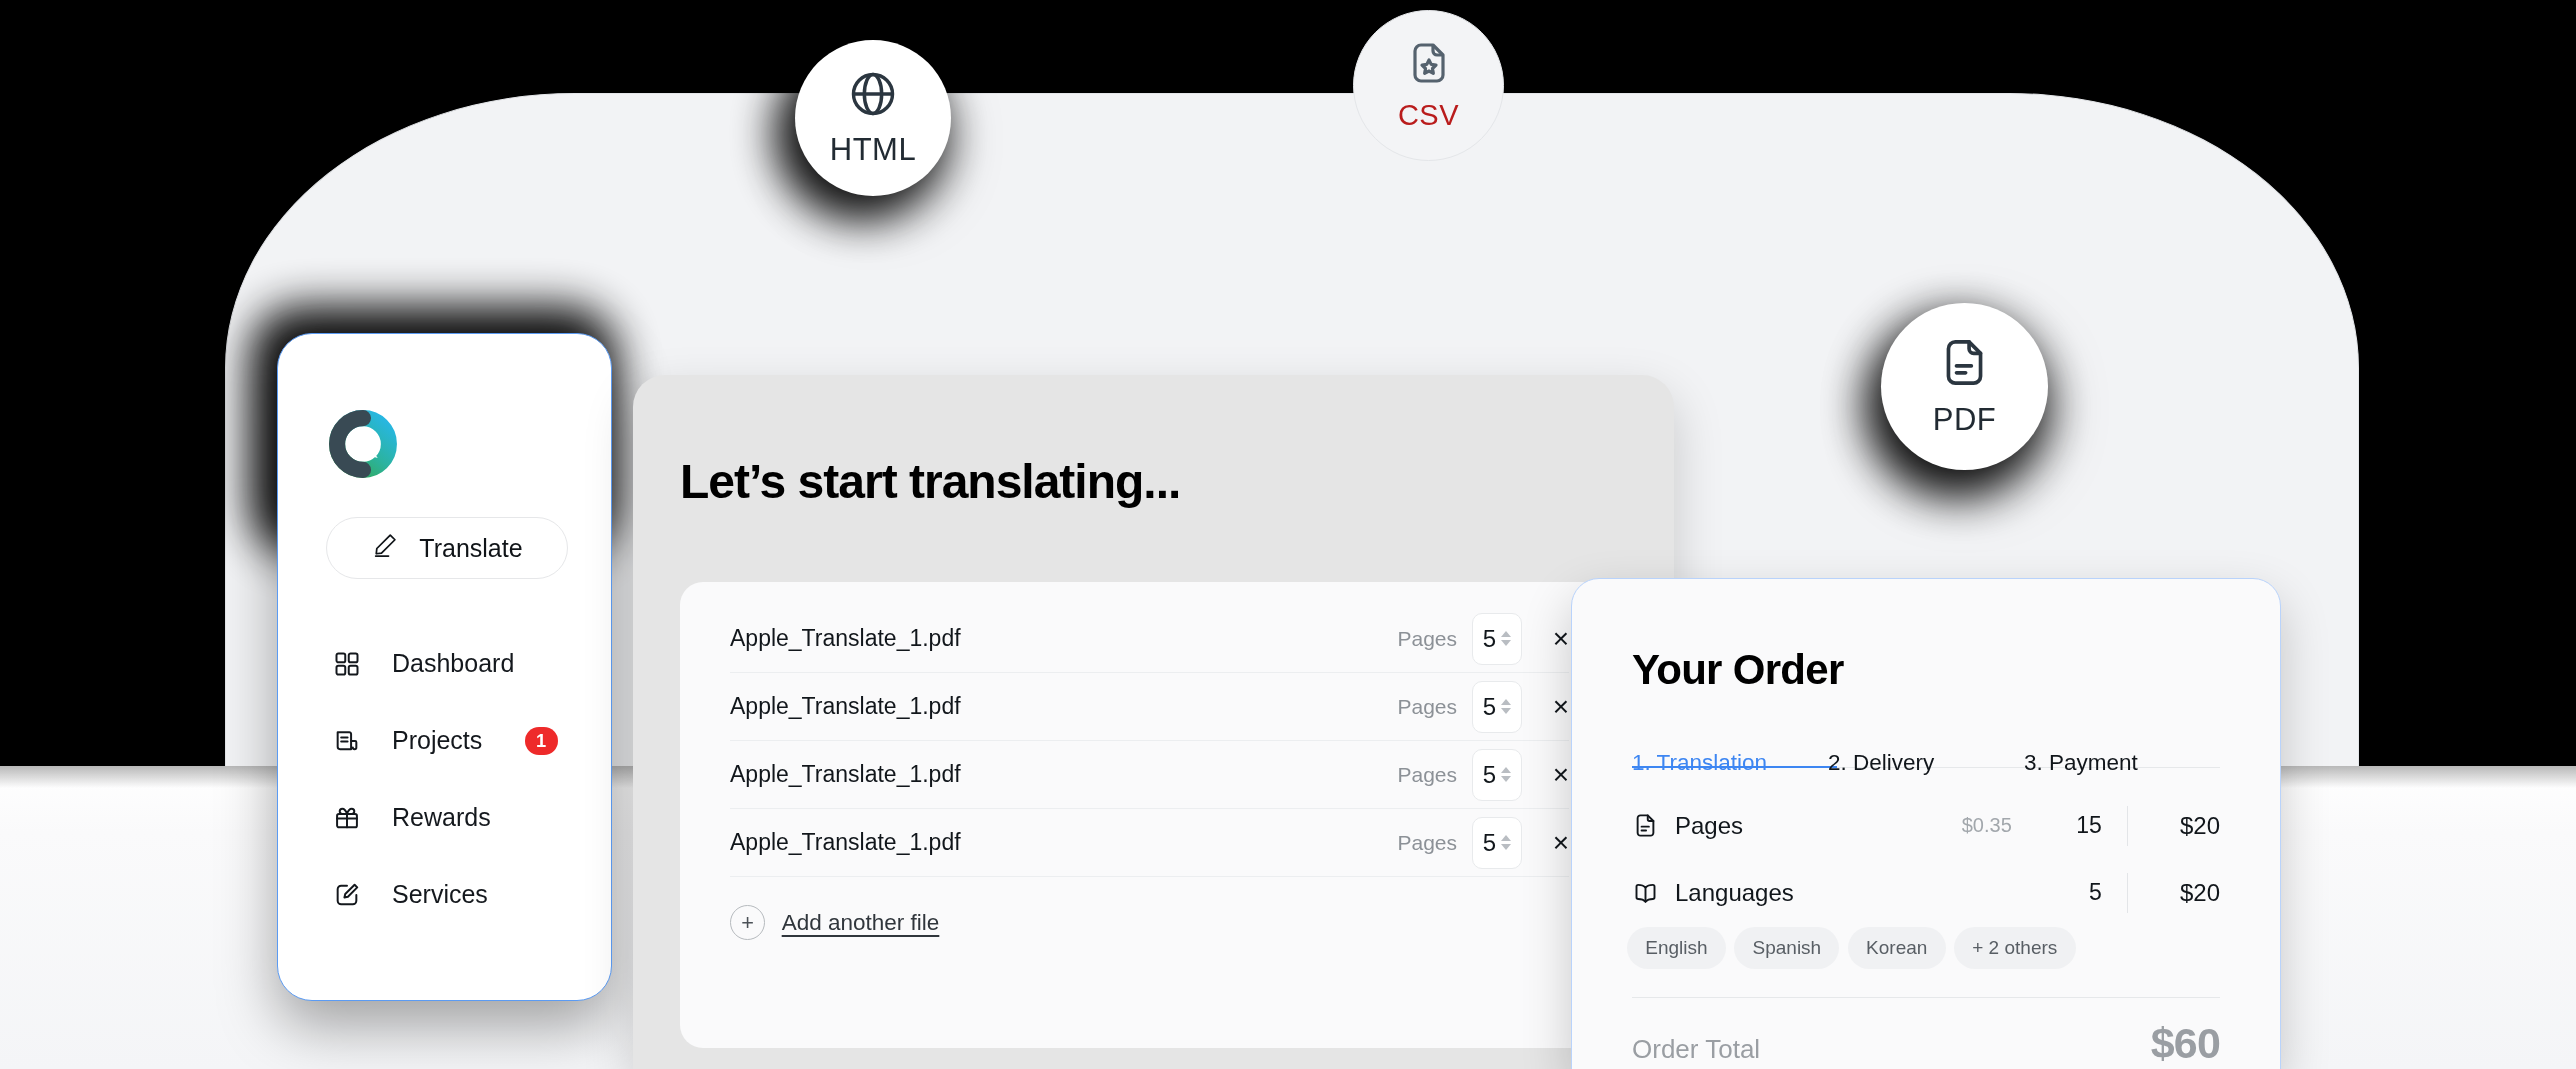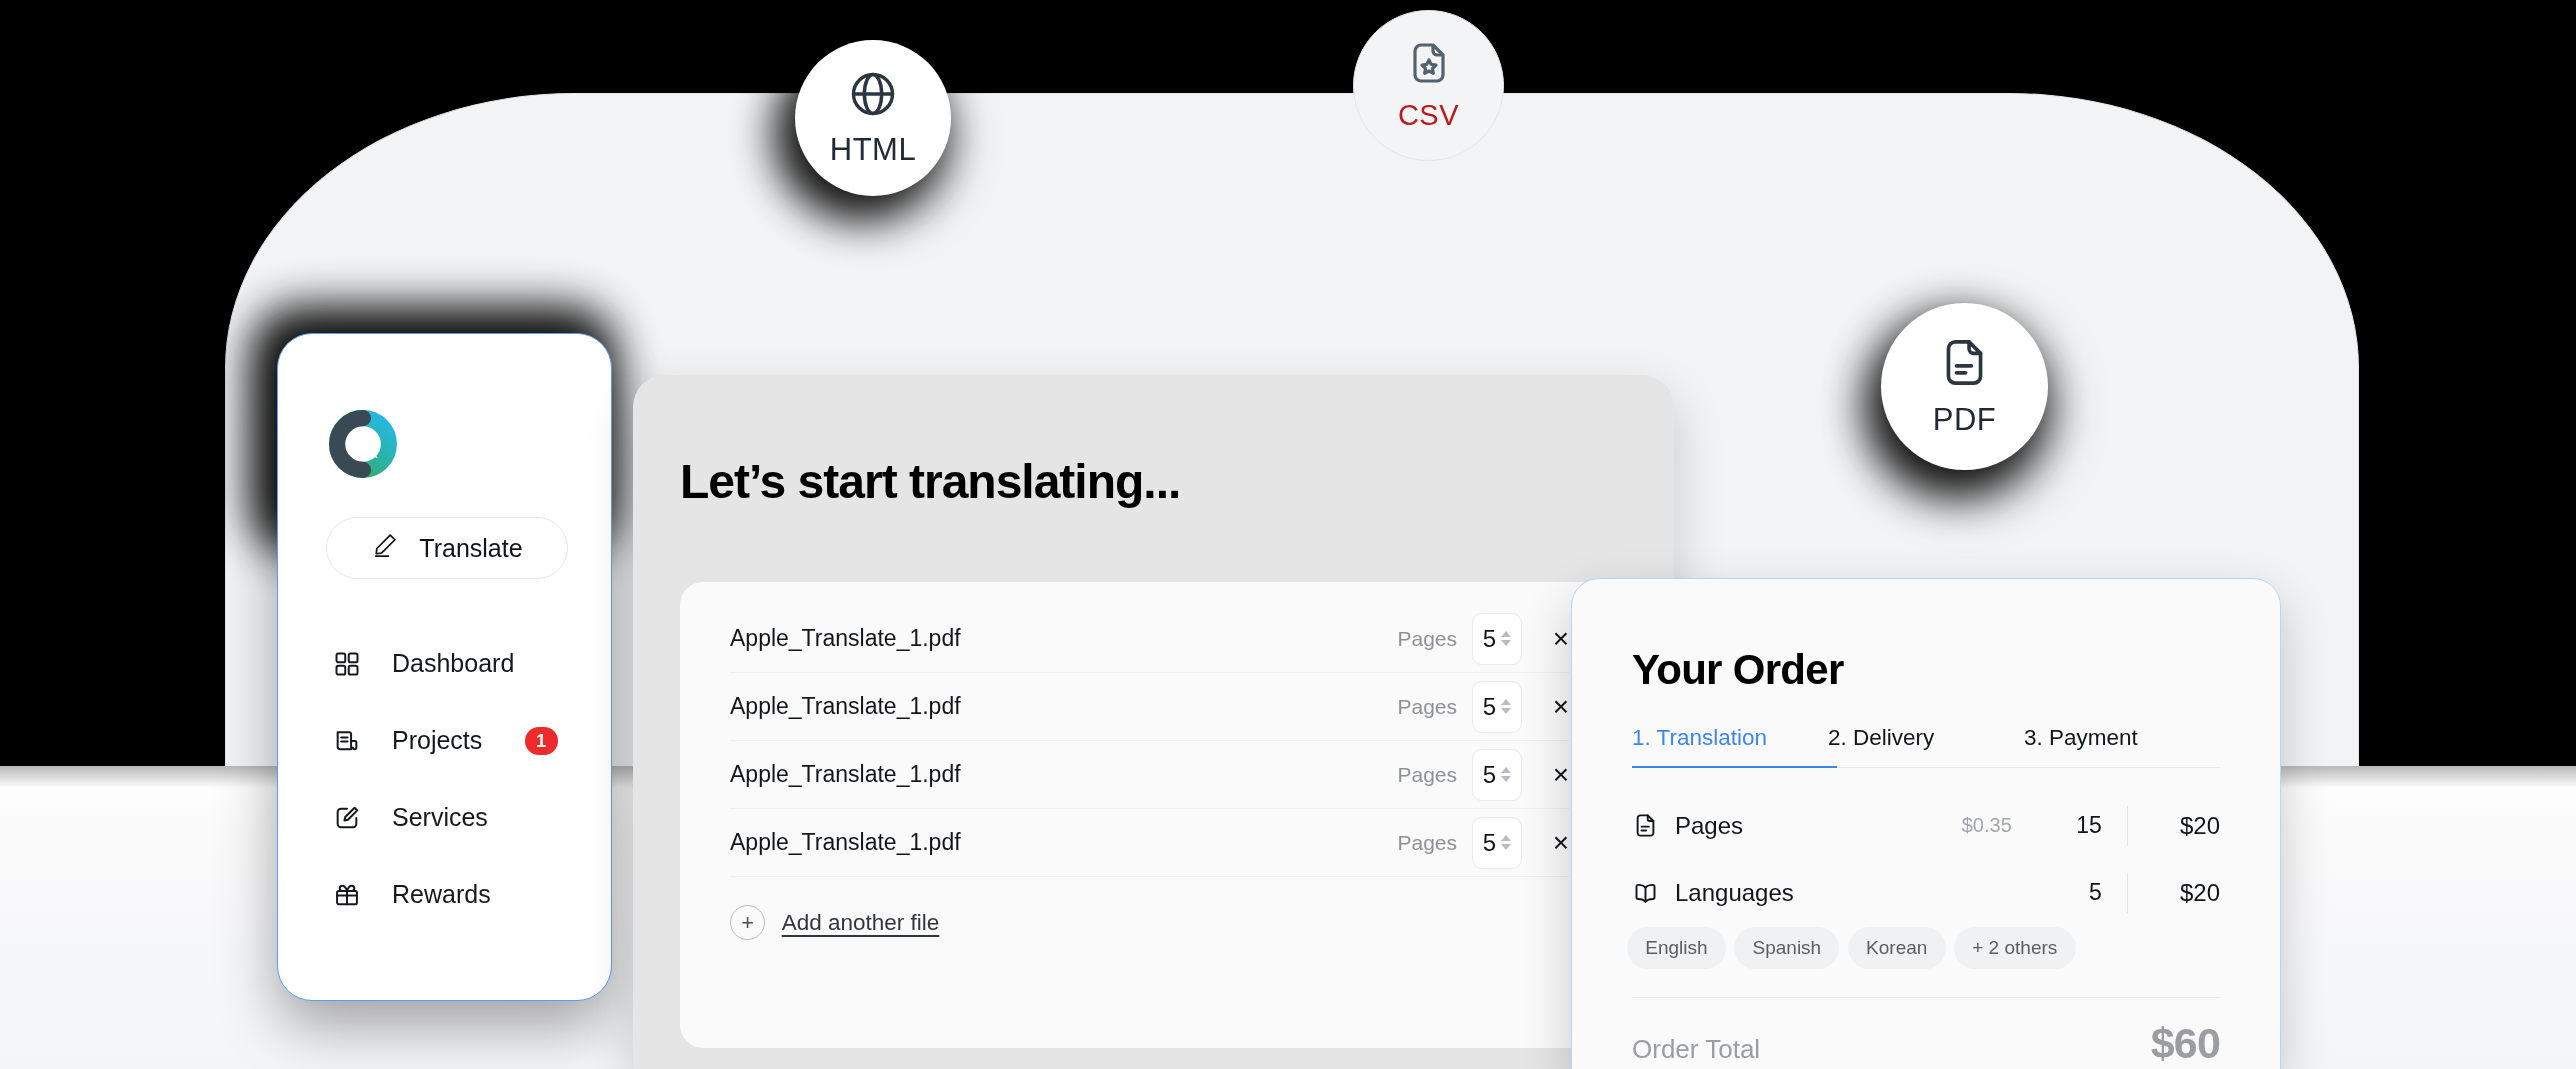--- a/index.html
+++ b/index.html
@@ -153,21 +153,21 @@
     overflow:hidden;
   }
   .ordercard h2{
     margin:0;position:absolute;left:60px;top:67px;
     font-size:42px;font-weight:700;letter-spacing:-0.7px;color:#000;
   }
   .tabs{
     position:absolute;left:60px;top:146px;width:588px;height:42px;
     display:flex;border-bottom:1.2px solid #e6e8ea;
   }
-  .tab{font-size:22.5px;color:#11161b;width:200px;position:relative;}
+  .tab{font-size:22.5px;color:#11161b;width:200px;position:relative;margin-top:25px;}
   .tab.active{color:#3d86f2;}
   .tab.active::after{
     content:"";position:absolute;left:0;bottom:-1.2px;width:205px;height:2.5px;background:#3d86f2;
   }
   .orow{
     position:absolute;left:60px;width:588px;height:63px;
     display:flex;align-items:center;
   }
   .orow .oicon{width:43px;display:flex;align-items:center;color:#11161b;}
   .orow .olabel{font-size:24px;color:#11161b;flex:1;}
@@ -284,38 +284,38 @@
             <line x1="7" y1="12.5" x2="12.5" y2="12.5"></line>
           </svg>
         </span>
         <span>Projects</span>
         <span class="badge-count">1</span>
       </div>
 
       <div class="navitem">
         <span class="nicon">
           <svg width="28" height="28" viewBox="0 0 24 24" fill="none" stroke="#14181d" stroke-width="1.7" stroke-linecap="round" stroke-linejoin="round">
-            <path d="M20 12v5a3 3 0 0 1-3 3H7a3 3 0 0 1-3-3V7a3 3 0 0 1 3-3h5"></path>
-            <path d="M18.5 3.2l2.3 2.3-8 8-3 .7.7-3z"></path>
-          </svg>
-        </span>
-        <span>Services</span>
-      </div>
-
-      <div class="navitem">
-        <span class="nicon">
-          <svg width="28" height="28" viewBox="0 0 24 24" fill="none" stroke="#14181d" stroke-width="1.7" stroke-linecap="round" stroke-linejoin="round">
             <rect x="3.5" y="8.5" width="17" height="11.5" rx="1.6"></rect>
             <line x1="3.5" y1="12.5" x2="20.5" y2="12.5"></line>
             <line x1="12" y1="8.5" x2="12" y2="20"></line>
             <path d="M12 8.5C12 8.5 10.5 4 8 4a2.2 2.2 0 0 0 0 4.5z"></path>
             <path d="M12 8.5C12 8.5 13.5 4 16 4a2.2 2.2 0 0 1 0 4.5z"></path>
           </svg>
         </span>
         <span>Rewards</span>
+      </div>
+
+      <div class="navitem">
+        <span class="nicon">
+          <svg width="28" height="28" viewBox="0 0 24 24" fill="none" stroke="#14181d" stroke-width="1.7" stroke-linecap="round" stroke-linejoin="round">
+            <path d="M20 12v5a3 3 0 0 1-3 3H7a3 3 0 0 1-3-3V7a3 3 0 0 1 3-3h5"></path>
+            <path d="M18.5 3.2l2.3 2.3-8 8-3 .7.7-3z"></path>
+          </svg>
+        </span>
+        <span>Services</span>
       </div>
 
     </div>
   </div>
 
   <div class="maincard">
     <h1>Let’s start translating...</h1>
 
     <div class="filepanel">
 

